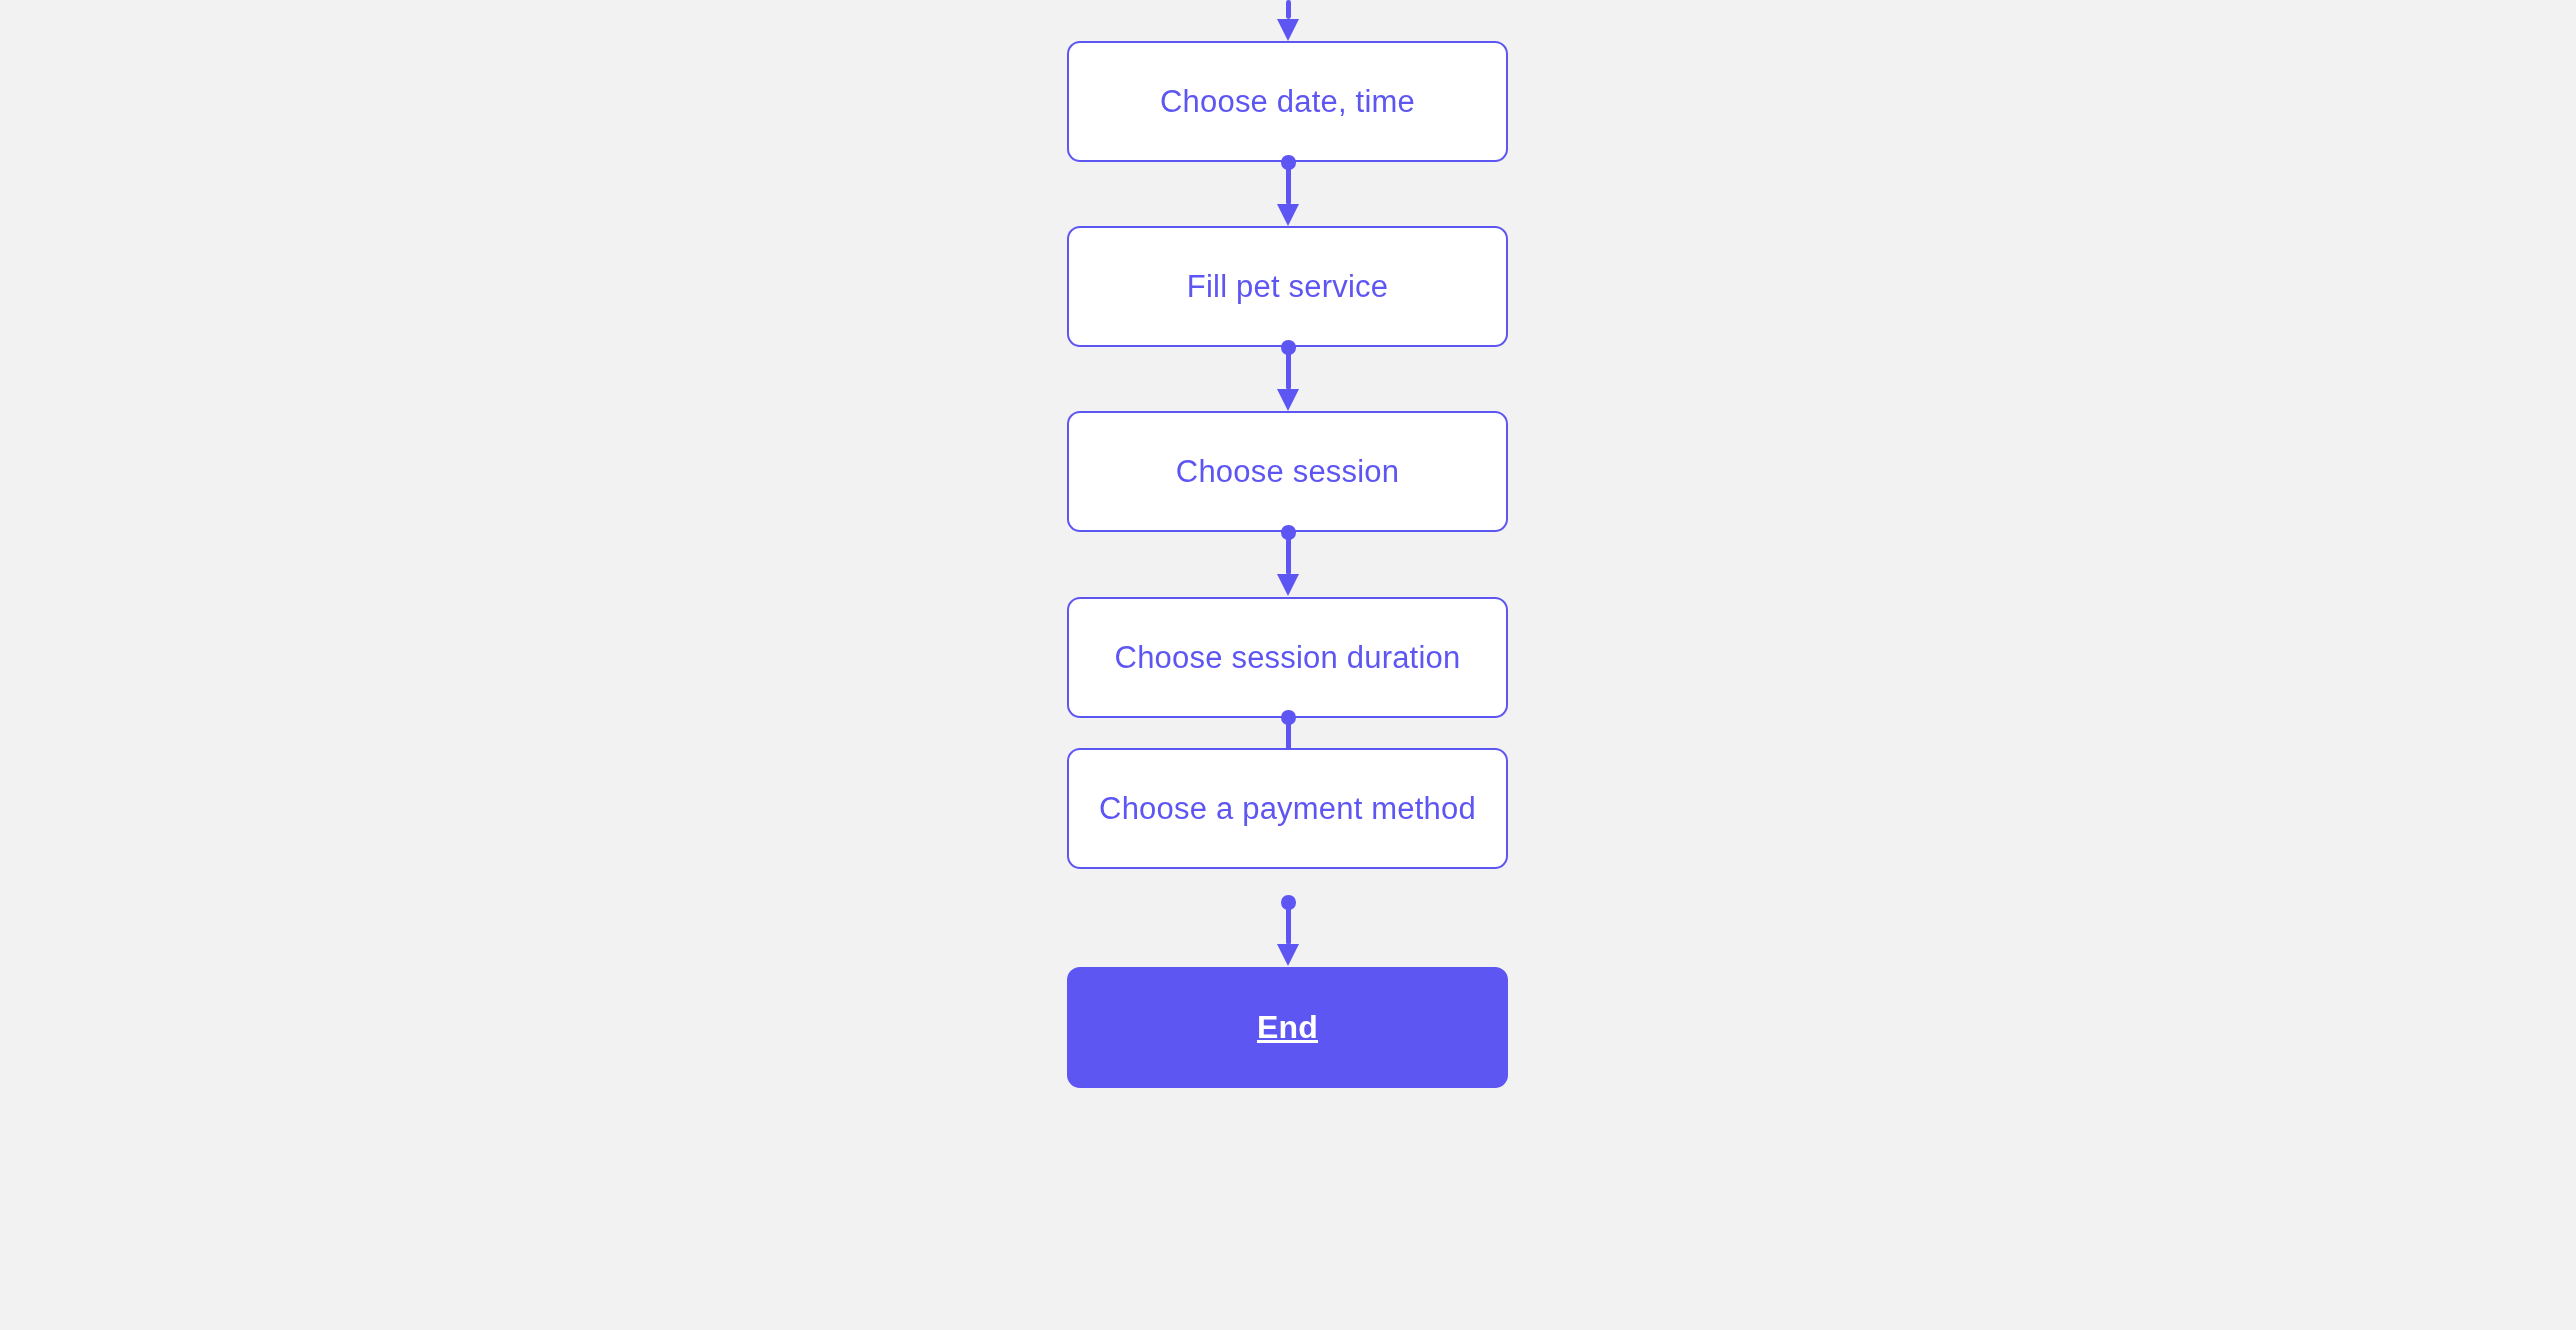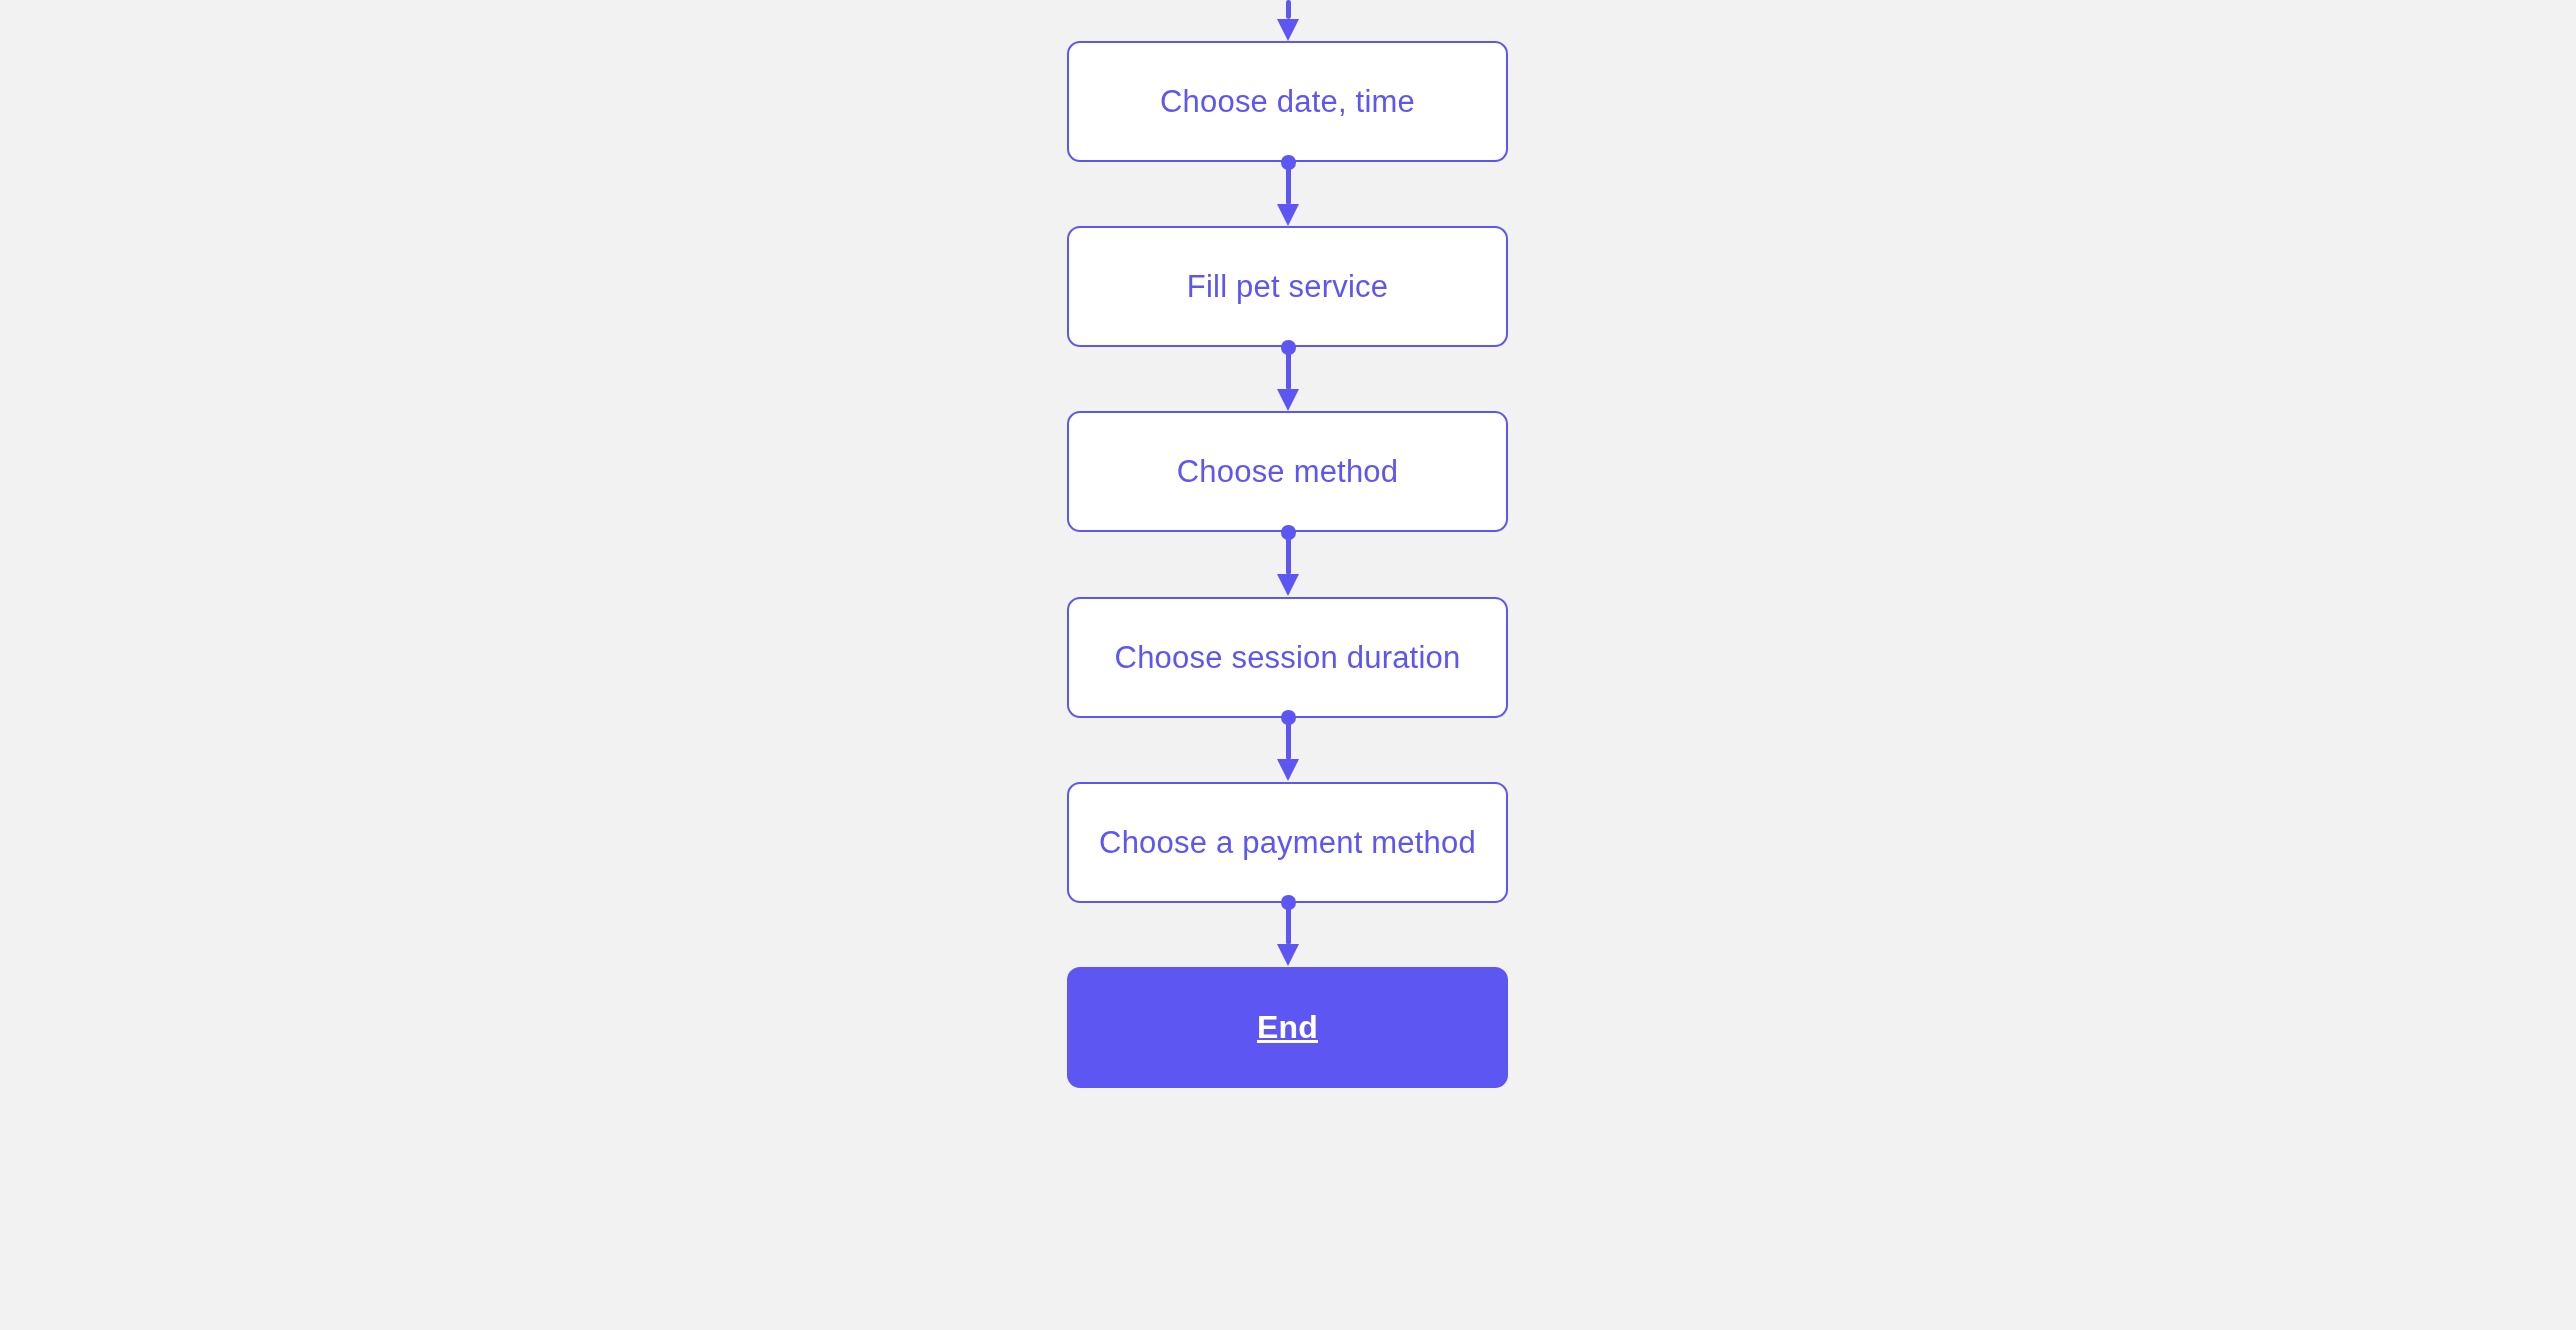--- a/index.html
+++ b/index.html
@@ -91,36 +91,36 @@
 
   <div class="node" style="top:226px;">
     <span class="node-label">Fill pet service</span>
   </div>
 
   <div class="edge-dot" style="top:340px;"></div>
   <div class="edge-line" style="top:347px; height:43px;"></div>
   <div class="edge-arrow" style="top:389px;"></div>
 
   <div class="node" style="top:411px;">
-    <span class="node-label">Choose method</span>
+    <span class="node-label">Choose session</span>
   </div>
 
   <div class="edge-dot" style="top:525px;"></div>
   <div class="edge-line" style="top:532px; height:43px;"></div>
   <div class="edge-arrow" style="top:574px;"></div>
 
   <div class="node" style="top:597px;">
     <span class="node-label">Choose session duration</span>
   </div>
 
   <div class="edge-dot" style="top:710px;"></div>
   <div class="edge-line" style="top:717px; height:43px;"></div>
   <div class="edge-arrow" style="top:759px;"></div>
 
-  <div class="node" style="top:782px;">
+  <div class="node" style="top:748px;">
     <span class="node-label">Choose a payment method</span>
   </div>
 
   <div class="edge-dot" style="top:895px;"></div>
   <div class="edge-line" style="top:902px; height:43px;"></div>
   <div class="edge-arrow" style="top:944px;"></div>
 
   <div class="node terminal" style="top:967px;">
     <span class="node-label">End</span>
   </div>

